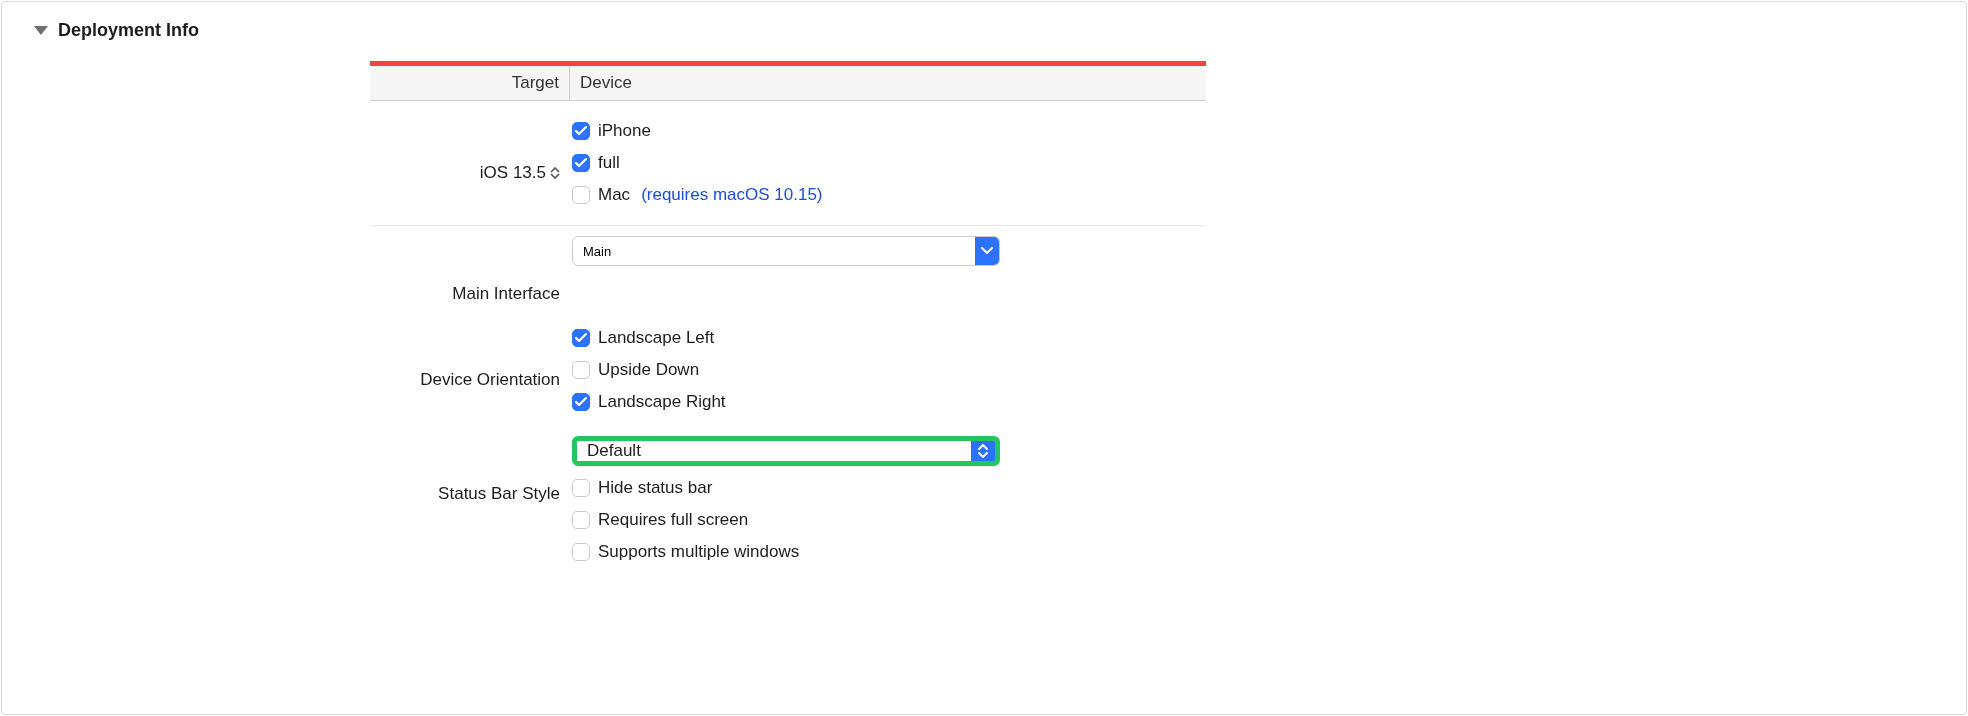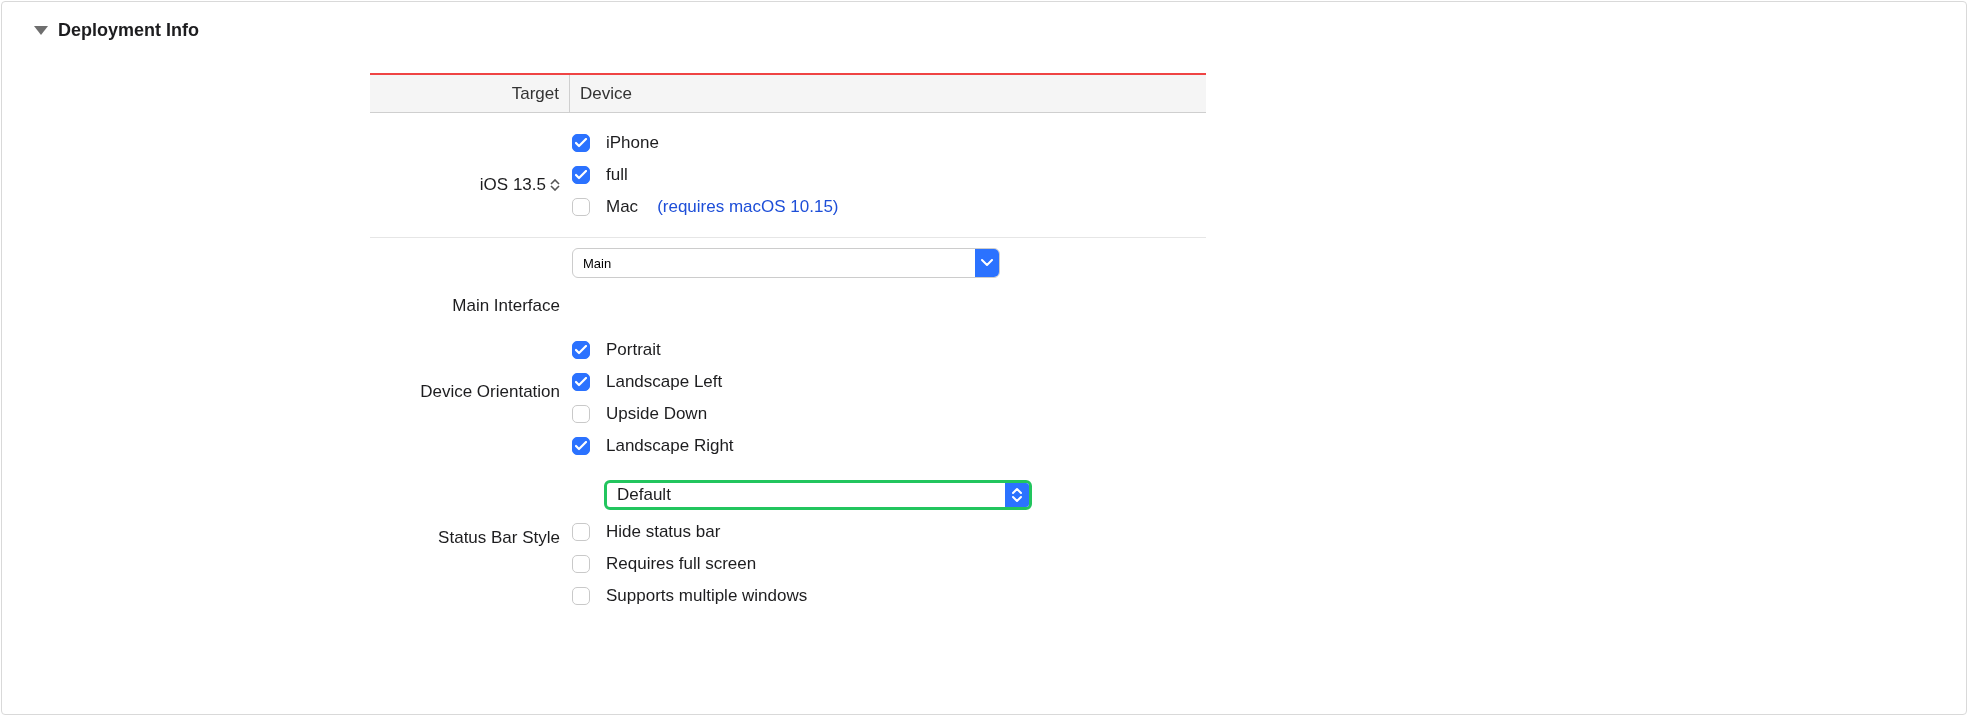--- a/index.html
+++ b/index.html
@@ -18,37 +18,37 @@
     margin: 1px;
     padding: 18px 24px 24px 24px;
     position: relative;
   }
   .section-header {
     display: flex;
     align-items: center;
     gap: 10px;
     font-weight: 700;
     font-size: 18px;
-    margin-bottom: 32px;
+    margin-bottom: 20px;
   }
   .disclosure-tri {
     width: 0; height: 0;
     border-left: 7px solid transparent;
     border-right: 7px solid transparent;
     border-top: 9px solid #6e6e6e;
     margin-left: 8px;
   }
   .content {
     margin-left: 344px;
     width: 836px;
   }
   .table-header {
     display: flex;
     background: #f5f5f5;
-    border-top: 2px solid #ef4444;
+    border-top: 5px solid #ef4444;
     border-bottom: 1px solid #cfcfcf;
     height: 40px;
   }
   .table-header .col-a {
     width: 200px;
     display: flex;
     justify-content: flex-end;
     align-items: center;
     padding-right: 10px;
     border-right: 1px solid #cfcfcf;
@@ -87,21 +87,21 @@
     flex-direction: column;
     line-height: 6px;
     font-size: 9px;
     color: #555;
     cursor: default;
   }
   .stepper svg { display:block; }
   .checkbox-row {
     display: flex;
     align-items: center;
-    gap: 16px;
+    gap: 8px;
     height: 32px;
   }
   .cb {
     width: 18px; height: 18px;
     border: 1px solid #c9c9c9;
     border-radius: 5px;
     background: #fff;
     display: inline-flex;
     align-items: center;
     justify-content: center;
@@ -143,25 +143,24 @@
     display: flex;
     align-items: center;
     justify-content: center;
   }
   .combo-btn.updown svg { stroke:#fff; }
   .select-wrap {
     display: flex;
     align-items: stretch;
     width: 428px;
     height: 30px;
-    border: 3px solid #22c55e;
+    border: 5px solid #22c55e;
     border-radius: 6px;
     overflow: hidden;
     background: #fff;
-    margin-left: 32px;
   }
   .select-text {
     flex: 1;
     padding: 0 10px;
     display: flex;
     align-items: center;
   }
   .block-gap { height: 10px; }
 </style>
 </head>
@@ -234,28 +233,20 @@
           </div>
         </div>
       </div>
     </div>
 
     <div class="block-gap"></div>
 
     <div class="row">
       <div class="row-label">Device Orientation</div>
       <div class="row-controls">
-        <div class="checkbox-row">
-          <span class="cb checked">
-            <svg width="12" height="10">
-                <path d="M1 5 L4 8 L11 1" fill="none" stroke="#fff" stroke-width="2.2" stroke-linecap="round" stroke-linejoin="round"></path>
-              </svg>
-          </span>
-          <span>Portrait</span>
-        </div>
         <div class="checkbox-row">
           <span class="cb checked">
             <svg width="12" height="10">
                 <path d="M1 5 L4 8 L11 1" fill="none" stroke="#fff" stroke-width="2.2" stroke-linecap="round" stroke-linejoin="round"></path>
               </svg>
           </span>
           <span>Landscape Left</span>
         </div>
         <div class="checkbox-row">
           <span class="cb"></span>

